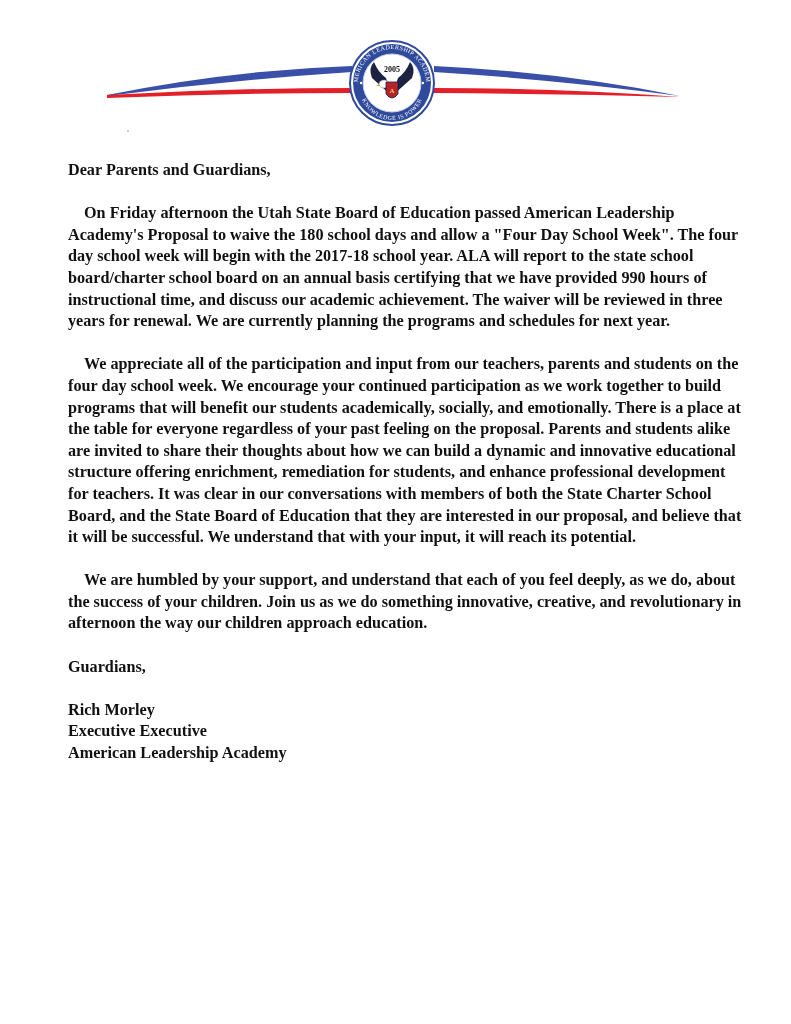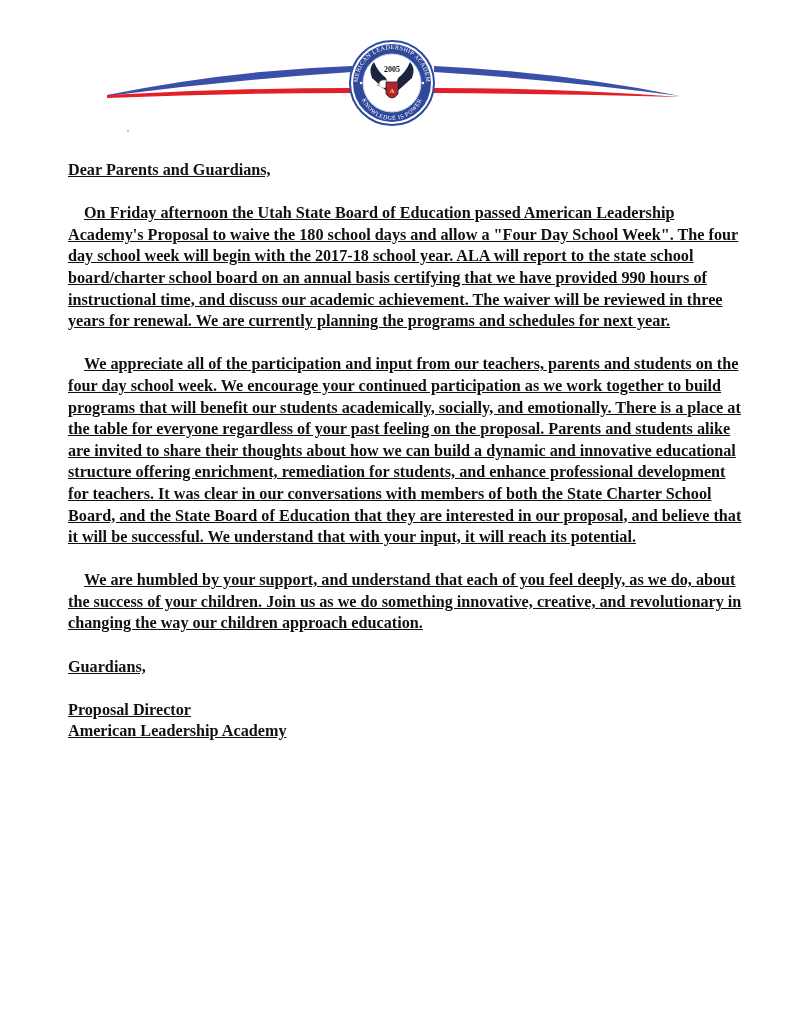--- a/index.html
+++ b/index.html
@@ -5,21 +5,21 @@
     html, body { margin: 0; padding: 0; background: #ffffff; }
     body { width: 791px; height: 1024px; position: relative; overflow: hidden; }
     .letterhead { position: absolute; left: 0; top: 0; width: 791px; height: 140px; }
     .letterhead svg { position: absolute; left: 0; top: 0; }
     .seal-year { font-family: "Liberation Serif", serif; font-weight: bold; }
     .letter {
       position: absolute; left: 68px; top: 160px; width: 680px;
       font-family: "Liberation Serif", serif; font-weight: bold;
       font-size: 16.2px; line-height: 21.6px; color: #111111;
     }
-    .letter p { margin: 0; text-decoration: underline; }
+    .letter p { margin: 0; }
     .gap { height: 21.6px; }
     .indent { text-indent: 16px; }
     .sig { line-height: 21.6px; }
   </style>
 </head>
 <body>
 
 <div class="letterhead">
   <svg width="791" height="140" viewBox="0 0 791 140">
 
@@ -59,21 +59,22 @@
   </svg>
 </div>
 
 <div class="letter">
   <p>Dear Parents and Guardians,</p>
   <div class="gap"></div>
   <p class="indent">On Friday afternoon the Utah State Board of Education passed American Leadership Academy's Proposal to waive the 180 school days and allow a "Four Day School Week". The four day school week will begin with the 2017-18 school year.  ALA will report to the state school board/charter school board on an annual basis certifying that we have provided 990 hours of instructional time, and discuss our academic achievement. The waiver will be reviewed in three years for renewal. We are currently planning the programs and schedules for next year.</p>
   <div class="gap"></div>
   <p class="indent">We appreciate all of the participation and input from our teachers, parents and students on the four day school week.  We encourage your continued participation as we work together to build programs that will benefit our students academically, socially, and emotionally. There is a place at the table for everyone regardless of your past feeling on the proposal.  Parents and students alike are invited to share their thoughts about how we can build a dynamic and innovative educational structure offering enrichment, remediation for students, and enhance professional development for teachers. It was clear in our conversations with members of both the State Charter School Board, and the State Board of Education that they are interested in our proposal, and believe that it will be successful. We understand that with your input, it will reach its potential.</p>
   <div class="gap"></div>
-  <p class="indent">We are humbled by your support, and understand that each of you feel deeply, as we do, about the success of your children. Join us as we do something innovative, creative, and revolutionary in changing the way our children approach education.</p>
+  <p class="indent">We are humbled by your support, and understand that each of you feel deeply, as we do, about the success of your children. Join us as we do something innovative, creative, and revolutionary in afternoon the way our children approach education.</p>
   <div class="gap"></div>
   <p>Guardians,</p>
   <div class="gap"></div>
   <div class="sig">
-    <p>Proposal Director</p>
+    <p>Rich Morley</p>
+    <p>Executive Executive</p>
     <p>American Leadership Academy</p>
   </div>
 </div>
 
 </body></html>

